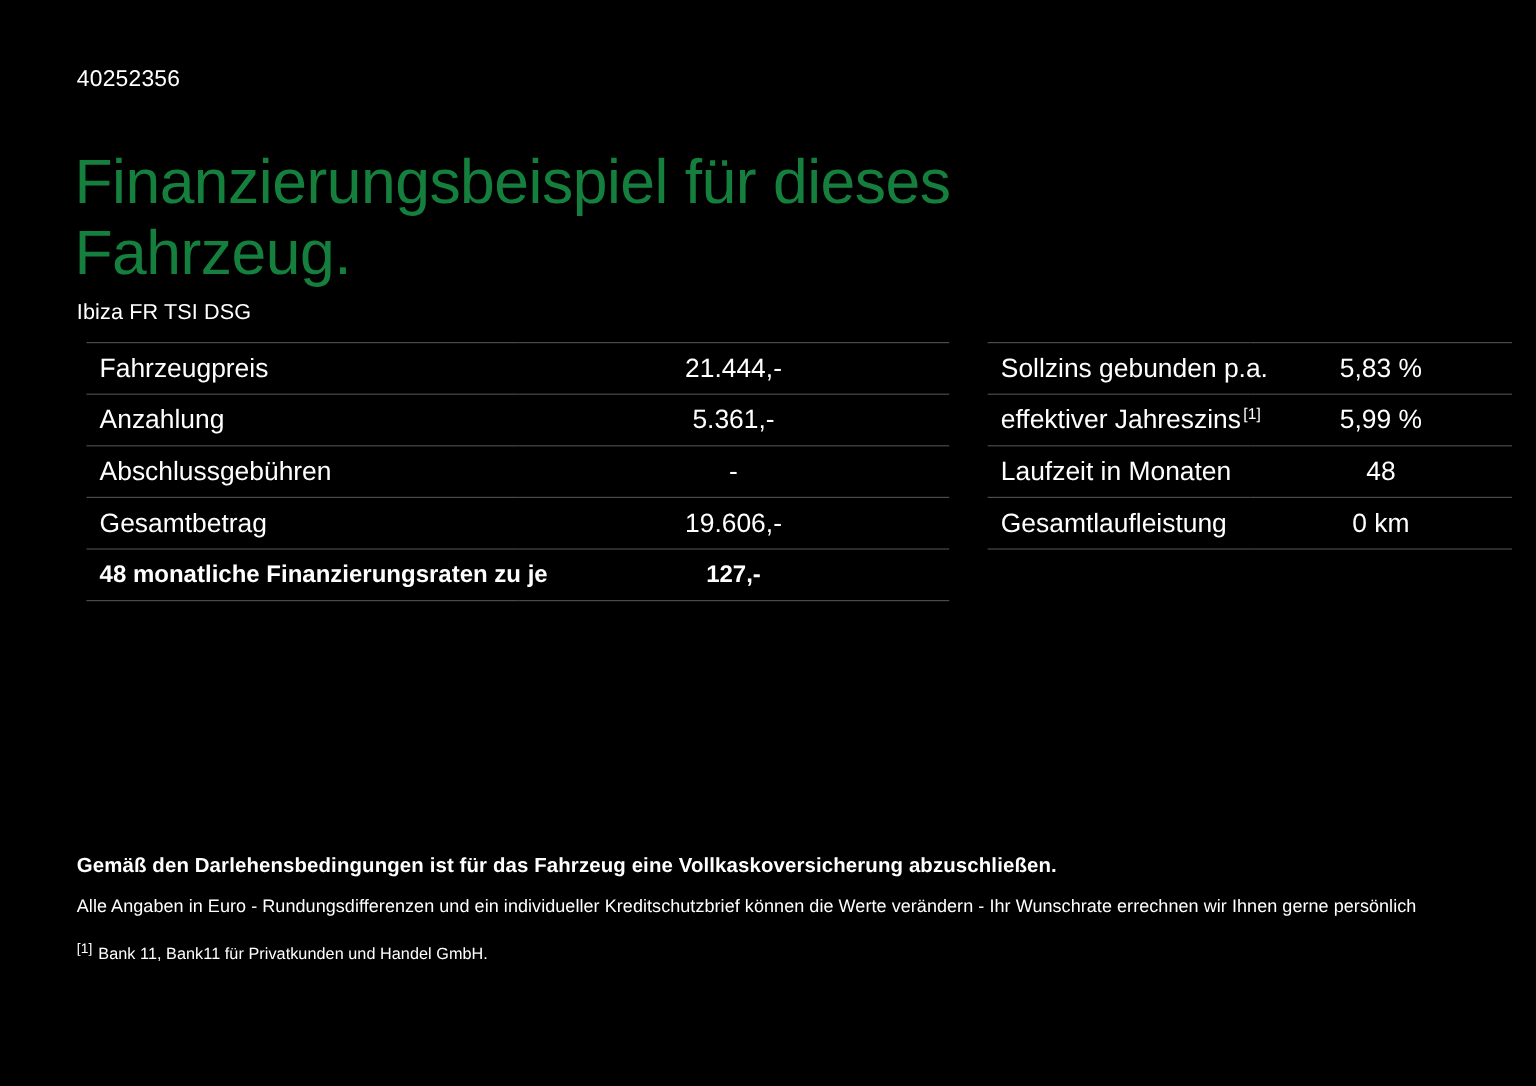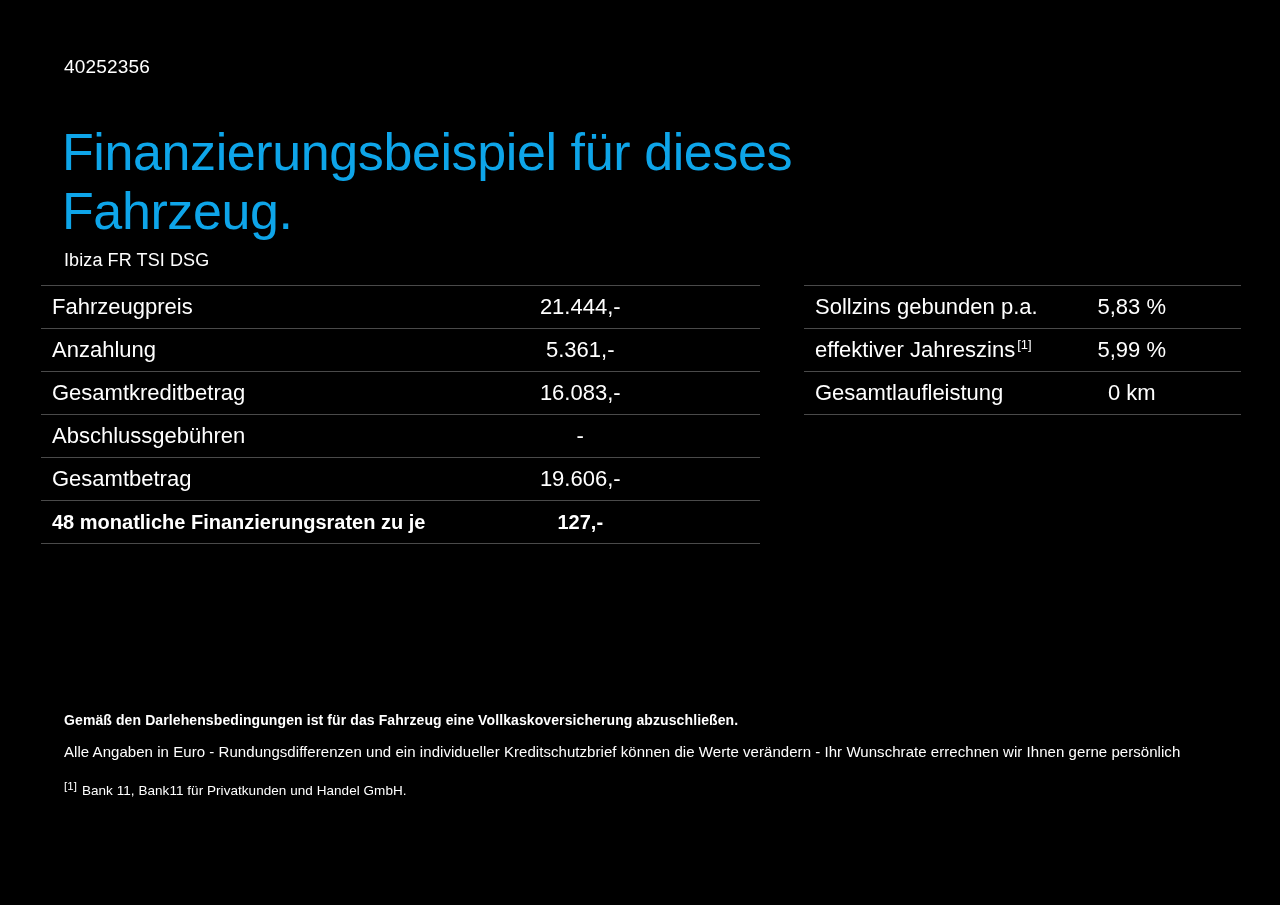--- a/index.html
+++ b/index.html
@@ -32,38 +32,38 @@
   }
   .headline {
     position: absolute;
     top: 88px;
     left: 62px;
     width: 900px;
     font-size: 52px;
     line-height: 1.13;
     font-weight: 400;
     letter-spacing: -0.4px;
-    color: #0ea5e9;
+    color: #15803d;
   }
   .model {
     position: absolute;
     top: 250px;
     left: 64px;
     font-size: 18px;
     font-weight: 400;
     letter-spacing: 0.1px;
   }
   .columns {
     position: absolute;
     top: 285px;
     left: 0;
     right: 0;
     display: flex;
-    gap: 20px;
-    padding: 0 48px 0 41px;
+    gap: 8px;
+    padding: 0 48px 0 72px;
     box-sizing: border-box;
   }
   .col {
     flex: 0 0 auto;
   }
   .col-left { width: 719px; }
   .col-right { width: 437px; margin-left: 24px; }
 
   table.spec {
     width: 100%;
@@ -100,21 +100,21 @@
     margin-left: 2px;
   }
 
   .notes {
     position: absolute;
     left: 64px;
     top: 712px;
     width: 1140px;
   }
   .notes .bold-note {
-    font-size: 14px;
+    font-size: 17px;
     font-weight: 700;
     margin-bottom: 12px;
     letter-spacing: 0.1px;
   }
   .notes .note-line {
     font-size: 15px;
     font-weight: 400;
     line-height: 1.62;
     letter-spacing: 0.05px;
     color: #ffffff;
@@ -149,24 +149,20 @@
         <tbody>
           <tr>
             <td class="label">Fahrzeugpreis</td>
             <td class="value">21.444,-</td>
           </tr>
           <tr>
             <td class="label">Anzahlung</td>
             <td class="value">5.361,-</td>
           </tr>
           <tr>
-            <td class="label">Gesamtkreditbetrag</td>
-            <td class="value">16.083,-</td>
-          </tr>
-          <tr>
             <td class="label">Abschlussgebühren</td>
             <td class="value">-</td>
           </tr>
           <tr>
             <td class="label">Gesamtbetrag</td>
             <td class="value">19.606,-</td>
           </tr>
           <tr class="emphasis">
             <td class="label">48 monatliche Finanzierungsraten zu je</td>
             <td class="value">127,-</td>
@@ -178,20 +174,24 @@
     <div class="col col-right">
       <table class="spec">
         <tbody>
           <tr>
             <td class="label"><span>Sollzins gebunden p.a.</span></td>
             <td class="value">5,83 %</td>
           </tr>
           <tr>
             <td class="label"><span>effektiver Jahreszins</span><sup class="footmark">[1]</sup></td>
             <td class="value">5,99 %</td>
+          </tr>
+          <tr>
+            <td class="label"><span>Laufzeit in Monaten</span></td>
+            <td class="value">48</td>
           </tr>
           <tr>
             <td class="label"><span>Gesamtlaufleistung</span></td>
             <td class="value">0 km</td>
           </tr>
         </tbody>
       </table>
     </div>
 
   </div>

